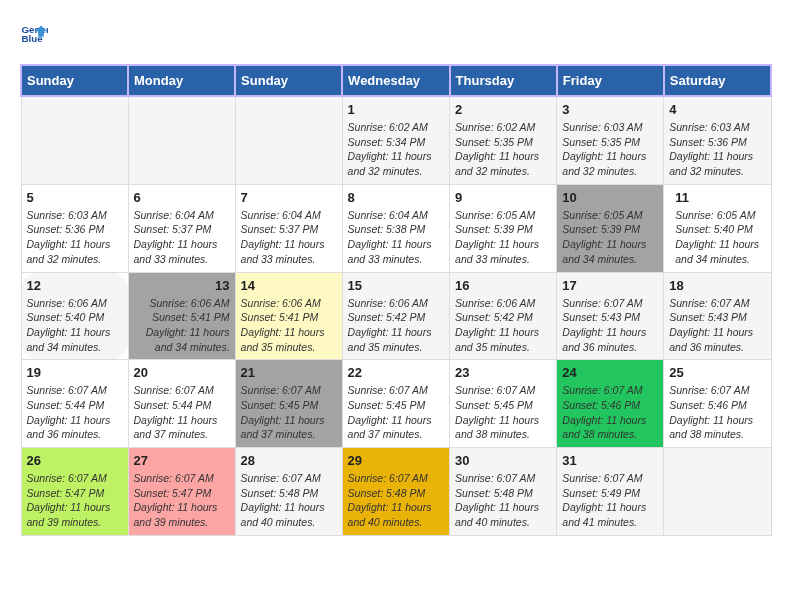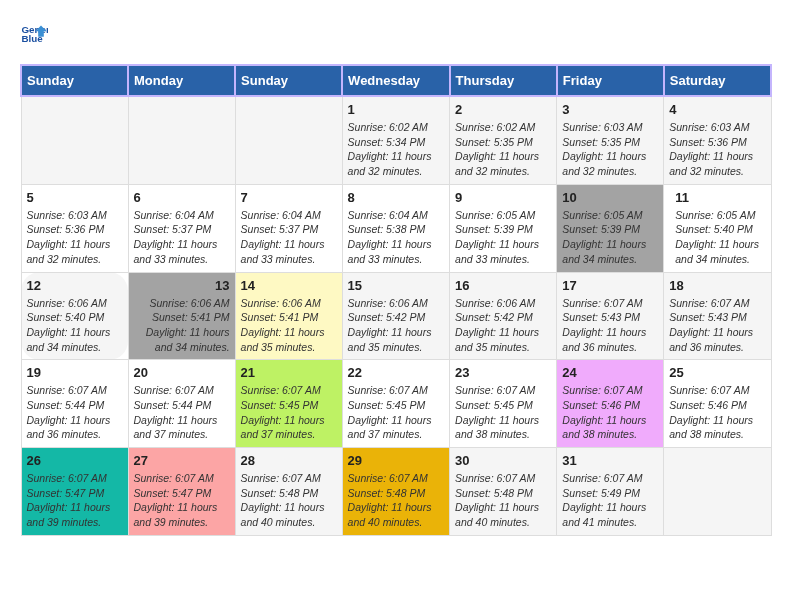--- a/index.html
+++ b/index.html
@@ -281,21 +281,21 @@
         </div>
       </td>
         <td style="background: rgb(255, 255, 255);">
         <span class="day-num">20</span>
         <div class="day-info">
           <span>Sunrise: 6:07 AM</span><br>
           <span>Sunset: 5:44 PM</span><br>
           <span>Daylight: 11 hours and 37 minutes.</span>
         </div>
       </td>
-        <td style="background: #bef264;">
+        <td style="background: #a3a3a3;">
         <span class="day-num">21</span>
         <div class="day-info">
           <span>Sunrise: 6:07 AM</span><br>
           <span>Sunset: 5:45 PM</span><br>
           <span>Daylight: 11 hours and 37 minutes.</span>
         </div>
       </td>
         <td style="background: rgb(255, 255, 255);">
         <span class="day-num">22</span>
         <div class="day-info">
@@ -305,39 +305,39 @@
         </div>
       </td>
         <td style="background: rgb(255, 255, 255);">
         <span class="day-num">23</span>
         <div class="day-info">
           <span>Sunrise: 6:07 AM</span><br>
           <span>Sunset: 5:45 PM</span><br>
           <span>Daylight: 11 hours and 38 minutes.</span>
         </div>
       </td>
-        <td style="background: #f0abfc;">
+        <td style="background: #22c55e;">
         <span class="day-num">24</span>
         <div class="day-info">
           <span>Sunrise: 6:07 AM</span><br>
           <span>Sunset: 5:46 PM</span><br>
           <span>Daylight: 11 hours and 38 minutes.</span>
         </div>
       </td>
         <td style="background: rgb(255, 255, 255);">
         <span class="day-num">25</span>
         <div class="day-info">
           <span>Sunrise: 6:07 AM</span><br>
           <span>Sunset: 5:46 PM</span><br>
           <span>Daylight: 11 hours and 38 minutes.</span>
         </div>
       </td>
       </tr>
       <tr>
-        <td style="background: #14b8a6;">
+        <td style="background: #bef264;">
         <span class="day-num">26</span>
         <div class="day-info">
           <span>Sunrise: 6:07 AM</span><br>
           <span>Sunset: 5:47 PM</span><br>
           <span>Daylight: 11 hours and 39 minutes.</span>
         </div>
       </td>
         <td style="background: #fca5a5;">
         <span class="day-num">27</span>
         <div class="day-info">

